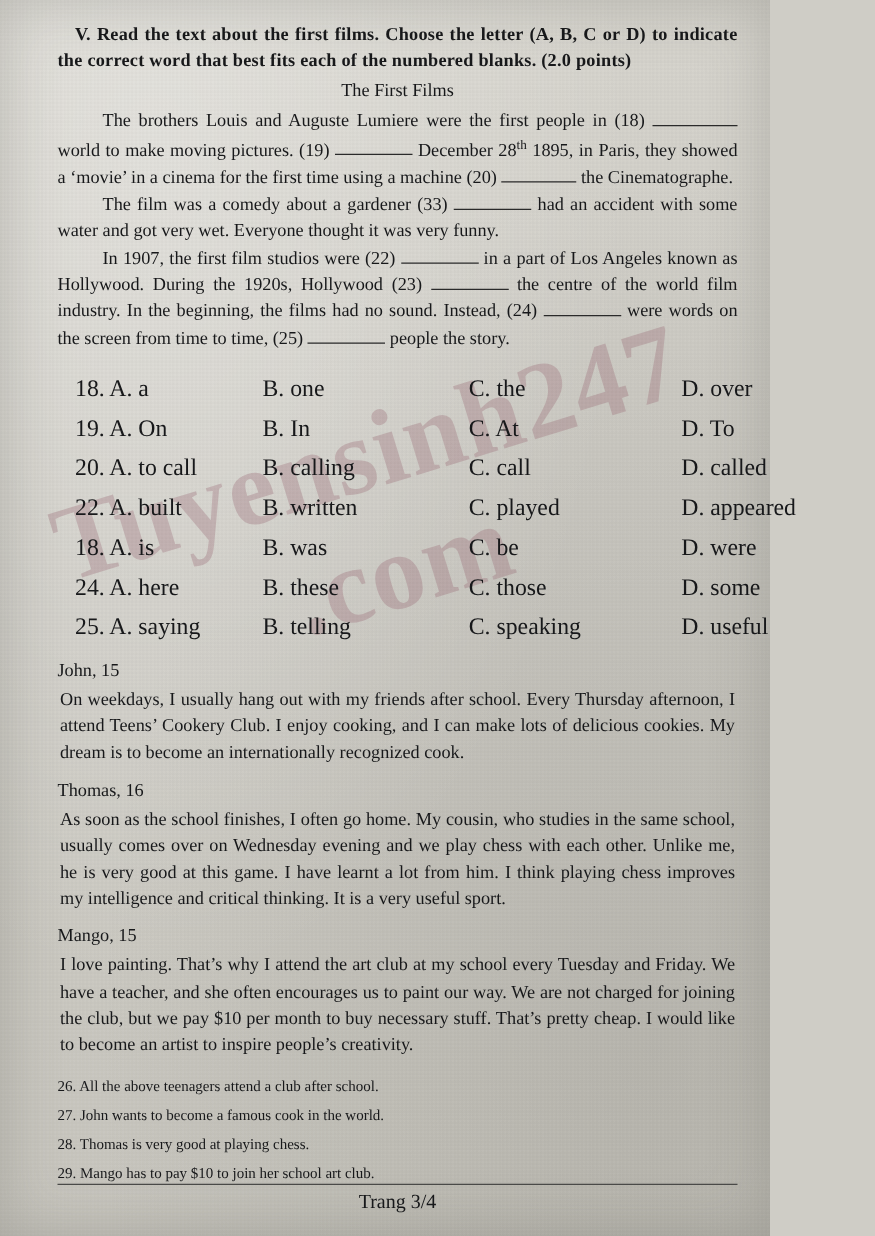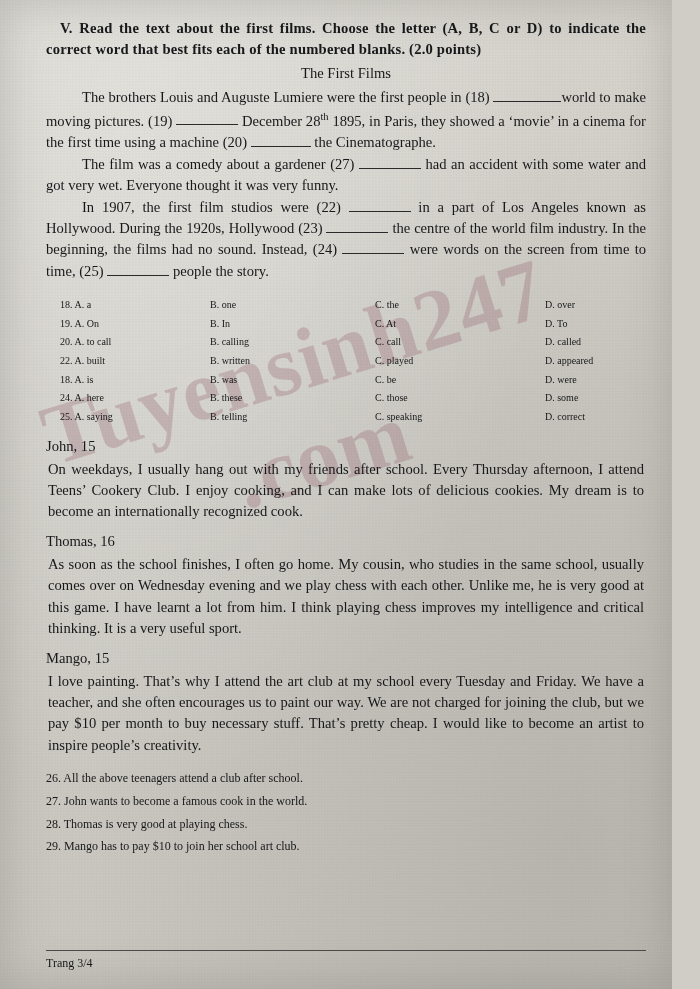--- a/index.html
+++ b/index.html
@@ -11,21 +11,21 @@
     height: 989px;
     background: #cfcdc6;
     font-family: "Liberation Serif", serif;
     color: #17181a;
     position: relative;
     overflow: hidden;
   }
   .page {
     position: absolute;
     top: 0; left: 0;
-    width: 672px;
+    width: 616px;
     height: 989px;
     background:
       radial-gradient(ellipse at 20% 12%, rgba(255,255,255,0.30), rgba(255,255,255,0) 55%),
       radial-gradient(ellipse at 85% 85%, rgba(120,118,112,0.22), rgba(255,255,255,0) 60%),
       linear-gradient(170deg, #d8d6cf 0%, #cdcbc4 45%, #c7c5bd 100%);
     box-sizing: border-box;
     padding: 18px 26px 0 46px;
   }
   .grain {
     position: absolute;
@@ -91,21 +91,21 @@
     display: inline-block;
     border-bottom: 1px solid #2a2a2a;
     height: .85em;
     vertical-align: baseline;
   }
   sup { font-size: .72em; }
 
   table.options {
     margin: 14px 0 0 14px;
     border-collapse: collapse;
-    font-size: 10px;
+    font-size: 19px;
     width: 620px;
   }
   table.options td {
     padding: 2.1px 0;
     vertical-align: top;
     white-space: nowrap;
   }
   td.c0 { width: 150px; }
   td.c1 { width: 165px; }
   td.c2 { width: 170px; }
@@ -134,22 +134,22 @@
     left: 46px;
     right: 26px;
     bottom: 18px;
     z-index: 3;
   }
   .footer .rule {
     border-top: 1px solid #4a4a48;
     margin-bottom: 5px;
   }
   .footer .pg {
-    text-align: left;
-    font-size: 12px;
+    text-align: center;
+    font-size: 16px;
   }
   .edge-shadow {
     position: absolute;
     inset: 0;
     pointer-events: none;
     box-shadow: inset 0 0 48px rgba(90,88,82,0.28);
   }
 </style>
 </head>
 <body>
@@ -157,21 +157,21 @@
 <div class="page">
 
   <div class="content">
 
     <div class="sec-head">V. Read the text about the first films. Choose the letter (A, B, C or D) to indicate the correct word that best fits each of the numbered blanks. (2.0 points)</div>
 
     <div class="title-center">The First Films</div>
 
     <p class="para"><span>The brothers Louis and Auguste Lumiere were the first people in (18)</span> <span class="blank" style="width:68px"></span><span>world to make moving pictures. (19)</span> <span class="blank" style="width:62px"></span> <span>December 28</span><sup>th</sup><span> 1895, in Paris, they showed a ‘movie’ in a cinema for the first time using a machine (20)</span> <span class="blank" style="width:60px"></span> <span>the Cinematographe.</span></p>
 
-    <p class="para"><span>The film was a comedy about a gardener (27)</span> <span class="blank" style="width:62px"></span> <span>had an accident with some water and got very wet.  Everyone thought it was very funny.</span></p>
+    <p class="para"><span>The film was a comedy about a gardener (33)</span> <span class="blank" style="width:62px"></span> <span>had an accident with some water and got very wet.  Everyone thought it was very funny.</span></p>
 
     <p class="para"><span>In 1907, the first film studios were (22)</span> <span class="blank" style="width:62px"></span> <span>in a part of Los Angeles known as Hollywood. During the 1920s, Hollywood (23)</span> <span class="blank" style="width:62px"></span> <span>the centre of the world film industry. In the beginning, the films had no sound. Instead, (24)</span> <span class="blank" style="width:62px"></span> <span>were words on the screen from time to time, (25)</span> <span class="blank" style="width:62px"></span> <span>people the story.</span></p>
 
     <table class="options">
       <tbody>
           <tr>
         <td class="c0"><span>18.</span> <span>A. a</span></td>
         <td class="c1">B. one</td>
         <td class="c2">C. the</td>
         <td class="c3">D. over</td>
@@ -203,21 +203,21 @@
       <tr>
         <td class="c0"><span>24.</span> <span>A. here</span></td>
         <td class="c1">B. these</td>
         <td class="c2">C. those</td>
         <td class="c3">D. some</td>
       </tr>
       <tr>
         <td class="c0"><span>25.</span> <span>A. saying</span></td>
         <td class="c1">B. telling</td>
         <td class="c2">C. speaking</td>
-        <td class="c3">D. correct</td>
+        <td class="c3">D. useful</td>
       </tr>
     </tbody>
       </table>
 
 
     <div class="person">John, 15</div>
     <p class="passage">On weekdays, I usually hang out with my friends after school. Every Thursday afternoon, I attend Teens’ Cookery Club. I enjoy cooking, and I can make lots of delicious cookies. My dream is to become an internationally recognized cook.</p>
 
     <div class="person">Thomas, 16</div>
     <p class="passage">As soon as the school finishes, I often go home. My cousin, who studies in the same school, usually comes over on Wednesday evening and we play chess with each other. Unlike me, he is very good at this game. I have learnt a lot from him. I think playing chess improves my intelligence and critical thinking. It is a very useful sport.</p>

